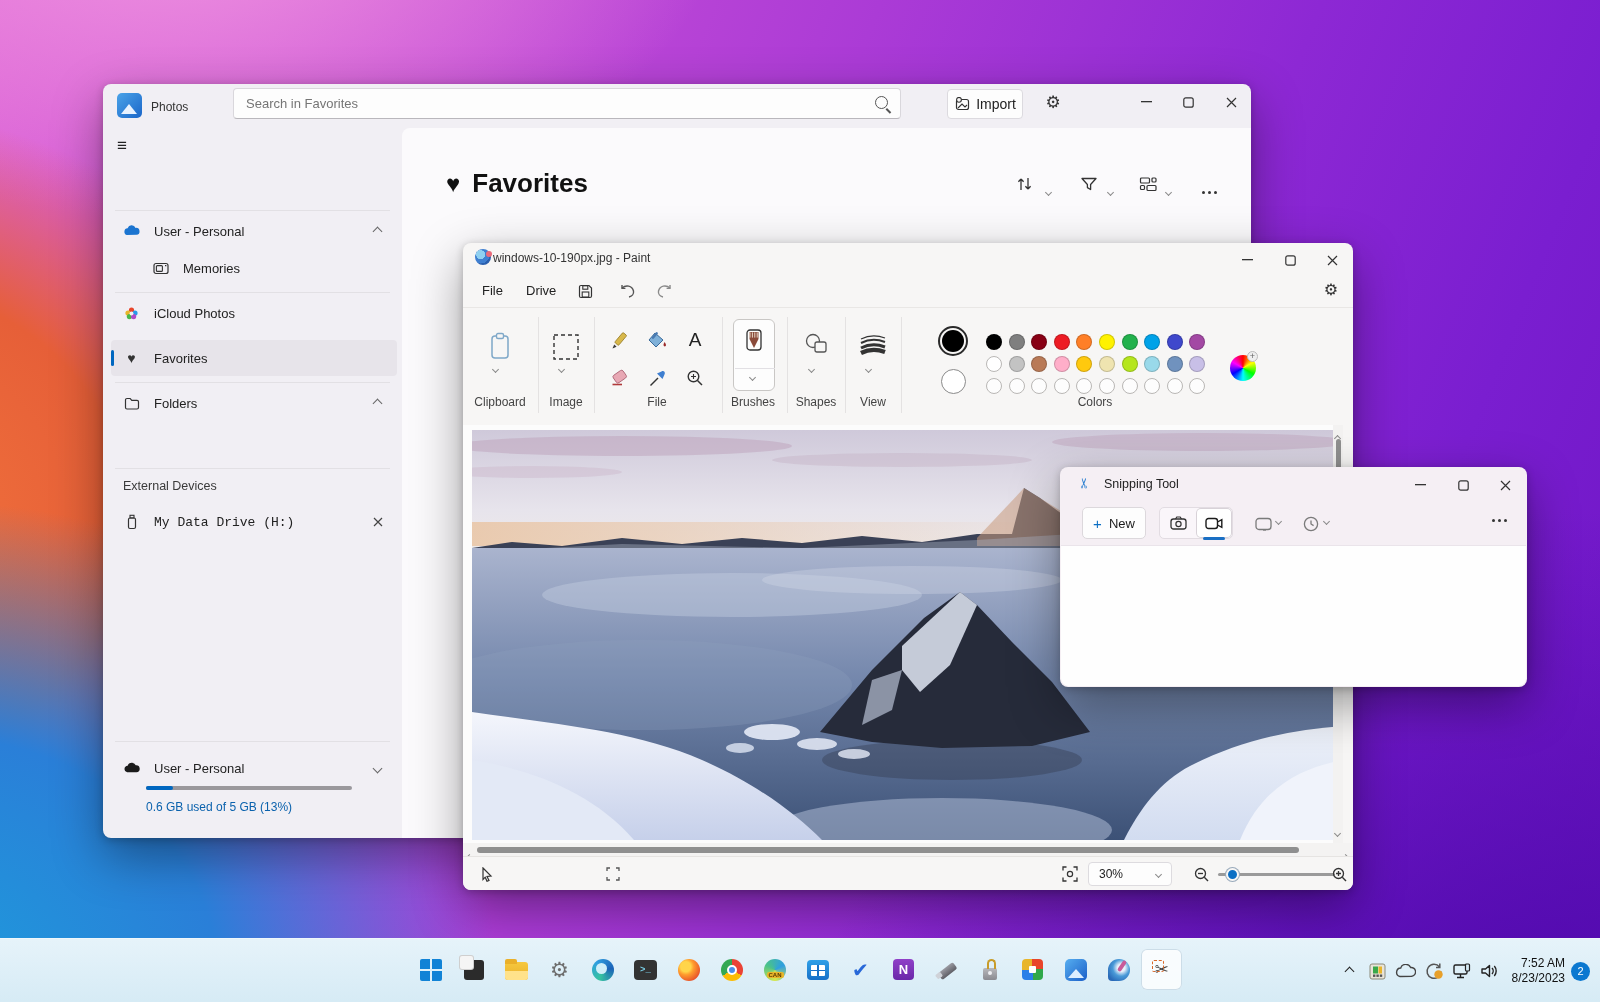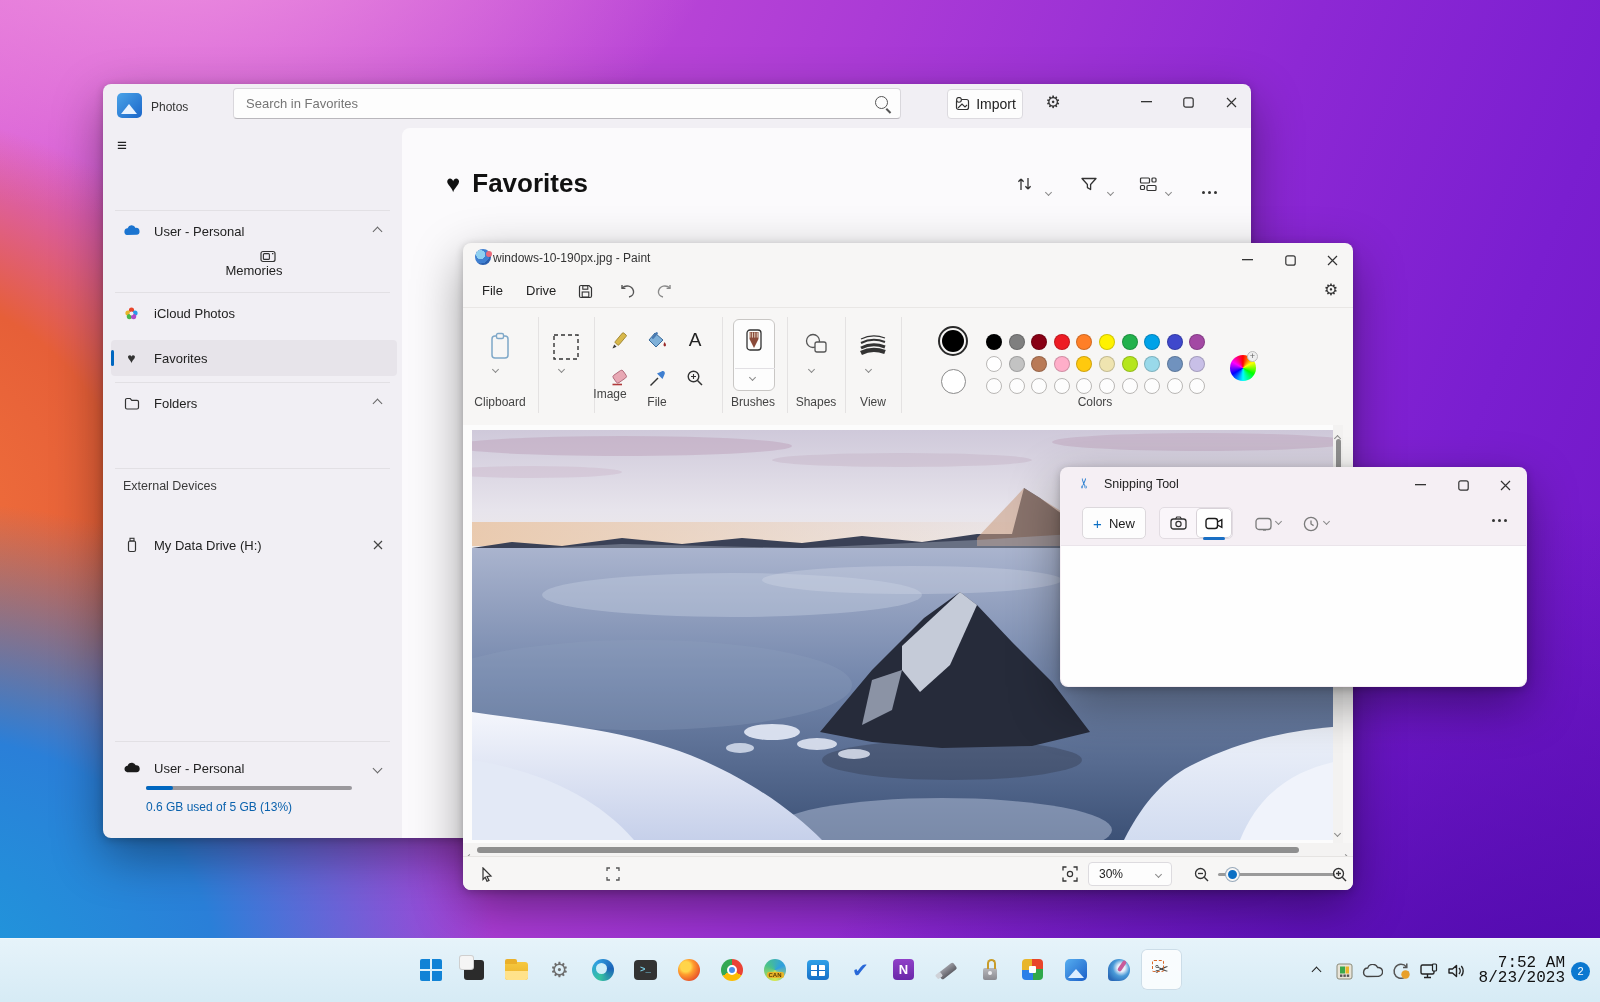--- a/index.html
+++ b/index.html
@@ -114,21 +114,21 @@
   .tb-powertoys{border-radius:4px;width:21px;height:21px;background:conic-gradient(#e8452a 0 25%,#2fa84a 25% 50%,#2a7fe8 50% 75%,#e8b52a 75%);}
   .tb-powertoys span{left:7px;top:7px;width:7px;height:7px;background:#fff;border-radius:1px;}
   .tb-photos{background:linear-gradient(135deg,#56aef0,#1b5fc8);border-radius:5px;width:22px;height:22px;overflow:hidden;}
   .tb-photos span{left:3px;top:10px;width:0;height:0;border-left:8px solid transparent;border-right:8px solid transparent;border-bottom:9px solid #dceeff;}
   .tb-paint{border-radius:50% 50% 50% 4px;width:22px;height:22px;background:radial-gradient(circle at 60% 40%,#e8f0fa 0 20%,#4a9ad8 45%,#2a6ab8 80%);}
   .tb-paint span{left:12px;top:1px;width:4px;height:12px;background:#c85a9a;border-radius:2px;transform:rotate(35deg);}
   .tb-snip span{font-size:17px;color:#444;}
   .tb-snip:after{content:"";position:absolute;left:2px;top:2px;width:10px;height:10px;border:1.4px dashed #d8682a;border-radius:2px;}
   .tray{position:absolute;right:0;top:0;height:64px;display:flex;align-items:center;color:#222;}
   .tray .ti{width:28px;display:flex;justify-content:center;align-items:center;color:#333;}
-  .clockblk{text-align:right;font-size:16px;line-height:15px;color:#111;margin:0 6px 0 8px;font-family:Liberation Mono, monospace;}
+  .clockblk{text-align:right;font-size:12px;line-height:15px;color:#111;margin:0 6px 0 8px;}
   .badge{width:19px;height:19px;border-radius:50%;background:#0b78d0;color:#fff;font-size:11px;display:flex;align-items:center;justify-content:center;margin-right:10px;}
   .ellipsis-dots i{display:inline-block;width:3px;height:3px;border-radius:50%;background:#333;margin:0 1.6px;vertical-align:middle;}
 </style>
 </head>
 <body>
 
 <div class="stage">
   <div class="wall"></div>
 
   <div class="win win-photos">
@@ -169,21 +169,21 @@
     <div class="hline" style="left:12px;top:126px;width:275px;"></div>
     <div class="side-row" style="top:129px;">
       <span class="ic">
           <svg width="17" height="12" viewBox="0 0 17 12">
             <path d="M4 10 a3.4 3.4 0 0 1 .6-6.7 a4.3 4.3 0 0 1 8-0.4 a3.1 3.1 0 0 1 .9 6.9 Z" fill="#1b74d0"></path>
           </svg>
         </span>
       <span>User - Personal</span>
       <span class="chev up"></span>
     </div>
-    <div class="side-row sub" style="top:166px;flex-direction:column;">
+    <div class="side-row sub" style="top:166px;">
       <span class="ic">
           <svg width="16" height="13" viewBox="0 0 16 13">
             <rect x="1" y="1.5" width="14" height="10" rx="2" fill="none" stroke="#333" stroke-width="1.2"></rect>
             <rect x="3.4" y="3.6" width="6" height="5.8" rx="1" fill="none" stroke="#333" stroke-width="1.1"></rect>
             <path d="M12 3.6 h1.4" stroke="#333" stroke-width="1.1"></path>
           </svg>
         </span>
       <span>Memories</span>
     </div>
     <div class="hline" style="left:12px;top:208px;width:275px;"></div>
@@ -209,21 +209,21 @@
       <span class="ic">
           <svg width="16" height="13" viewBox="0 0 16 13">
             <path d="M1.5 3 a1.5 1.5 0 0 1 1.5-1.5 h3.2 l1.6 1.8 h5.2 a1.5 1.5 0 0 1 1.5 1.5 v5.7 a1.5 1.5 0 0 1 -1.5 1.5 h-10 a1.5 1.5 0 0 1 -1.5-1.5 Z" fill="none" stroke="#333" stroke-width="1.2"></path>
           </svg>
         </span>
       <span>Folders</span>
       <span class="chev up"></span>
     </div>
     <div class="hline" style="left:12px;top:384px;width:275px;"></div>
     <div class="section-label" style="top:395px;">External Devices</div>
-    <div class="side-row" style="top:443px;">
+    <div class="side-row" style="top:420px;font-family:Liberation Mono, monospace;">
       <span class="ic">
           <svg width="10" height="16" viewBox="0 0 10 16">
             <rect x="1.5" y="4" width="7" height="10.5" rx="1.5" fill="none" stroke="#333" stroke-width="1.2"></rect>
             <rect x="3" y="1.3" width="4" height="2.7" fill="none" stroke="#333" stroke-width="1.1"></rect>
           </svg>
         </span>
       <span>My Data Drive (H:)</span>
       <svg class="abs" style="right:14px;top:13px;" width="10" height="10">
           <path d="M1 1 L9 9 M9 1 L1 9" stroke="#444" stroke-width="1.2"></path>
         </svg>
@@ -337,21 +337,21 @@
     <div class="tool-label" style="left:37px;top:152px;">Clipboard</div>
 
     <div class="tbtn" style="left:87px;top:88px;width:32px;height:32px;">
         <svg width="28" height="28">
           <rect x="2" y="2" width="24" height="24" fill="none" stroke="#333" stroke-width="1.4" stroke-dasharray="4 3"></rect>
         </svg>
       </div>
     <div class="tbtn" style="left:96px;top:124px;">
         <span class="chev sm"></span>
       </div>
-    <div class="tool-label" style="left:103px;top:144px;margin-left:44px;">Image</div>
+    <div class="tool-label" style="left:103px;top:152px;">Image</div>
 
     <div class="tbtn" style="left:144px;top:85px;width:26px;height:26px;">
         <svg width="20" height="20" viewBox="0 0 20 20">
           <rect x="8" y="1" width="5" height="13" rx="1" transform="rotate(40 10 8)" fill="#d8b84a" stroke="#9a7f2a" stroke-width=".8"></rect>
           <path d="M4.2 13.5 L2.5 17.5 L6.6 15.8 Z" fill="#3a3a3a"></path>
         </svg>
       </div>
     <div class="tbtn" style="left:181px;top:85px;width:26px;height:26px;">
         <svg width="22" height="20" viewBox="0 0 22 20">
           <path d="M9 2 L17 9 L10 16 L3 9 Z" fill="#7fb0d8" stroke="#3a6a9a" stroke-width="1"></path>

